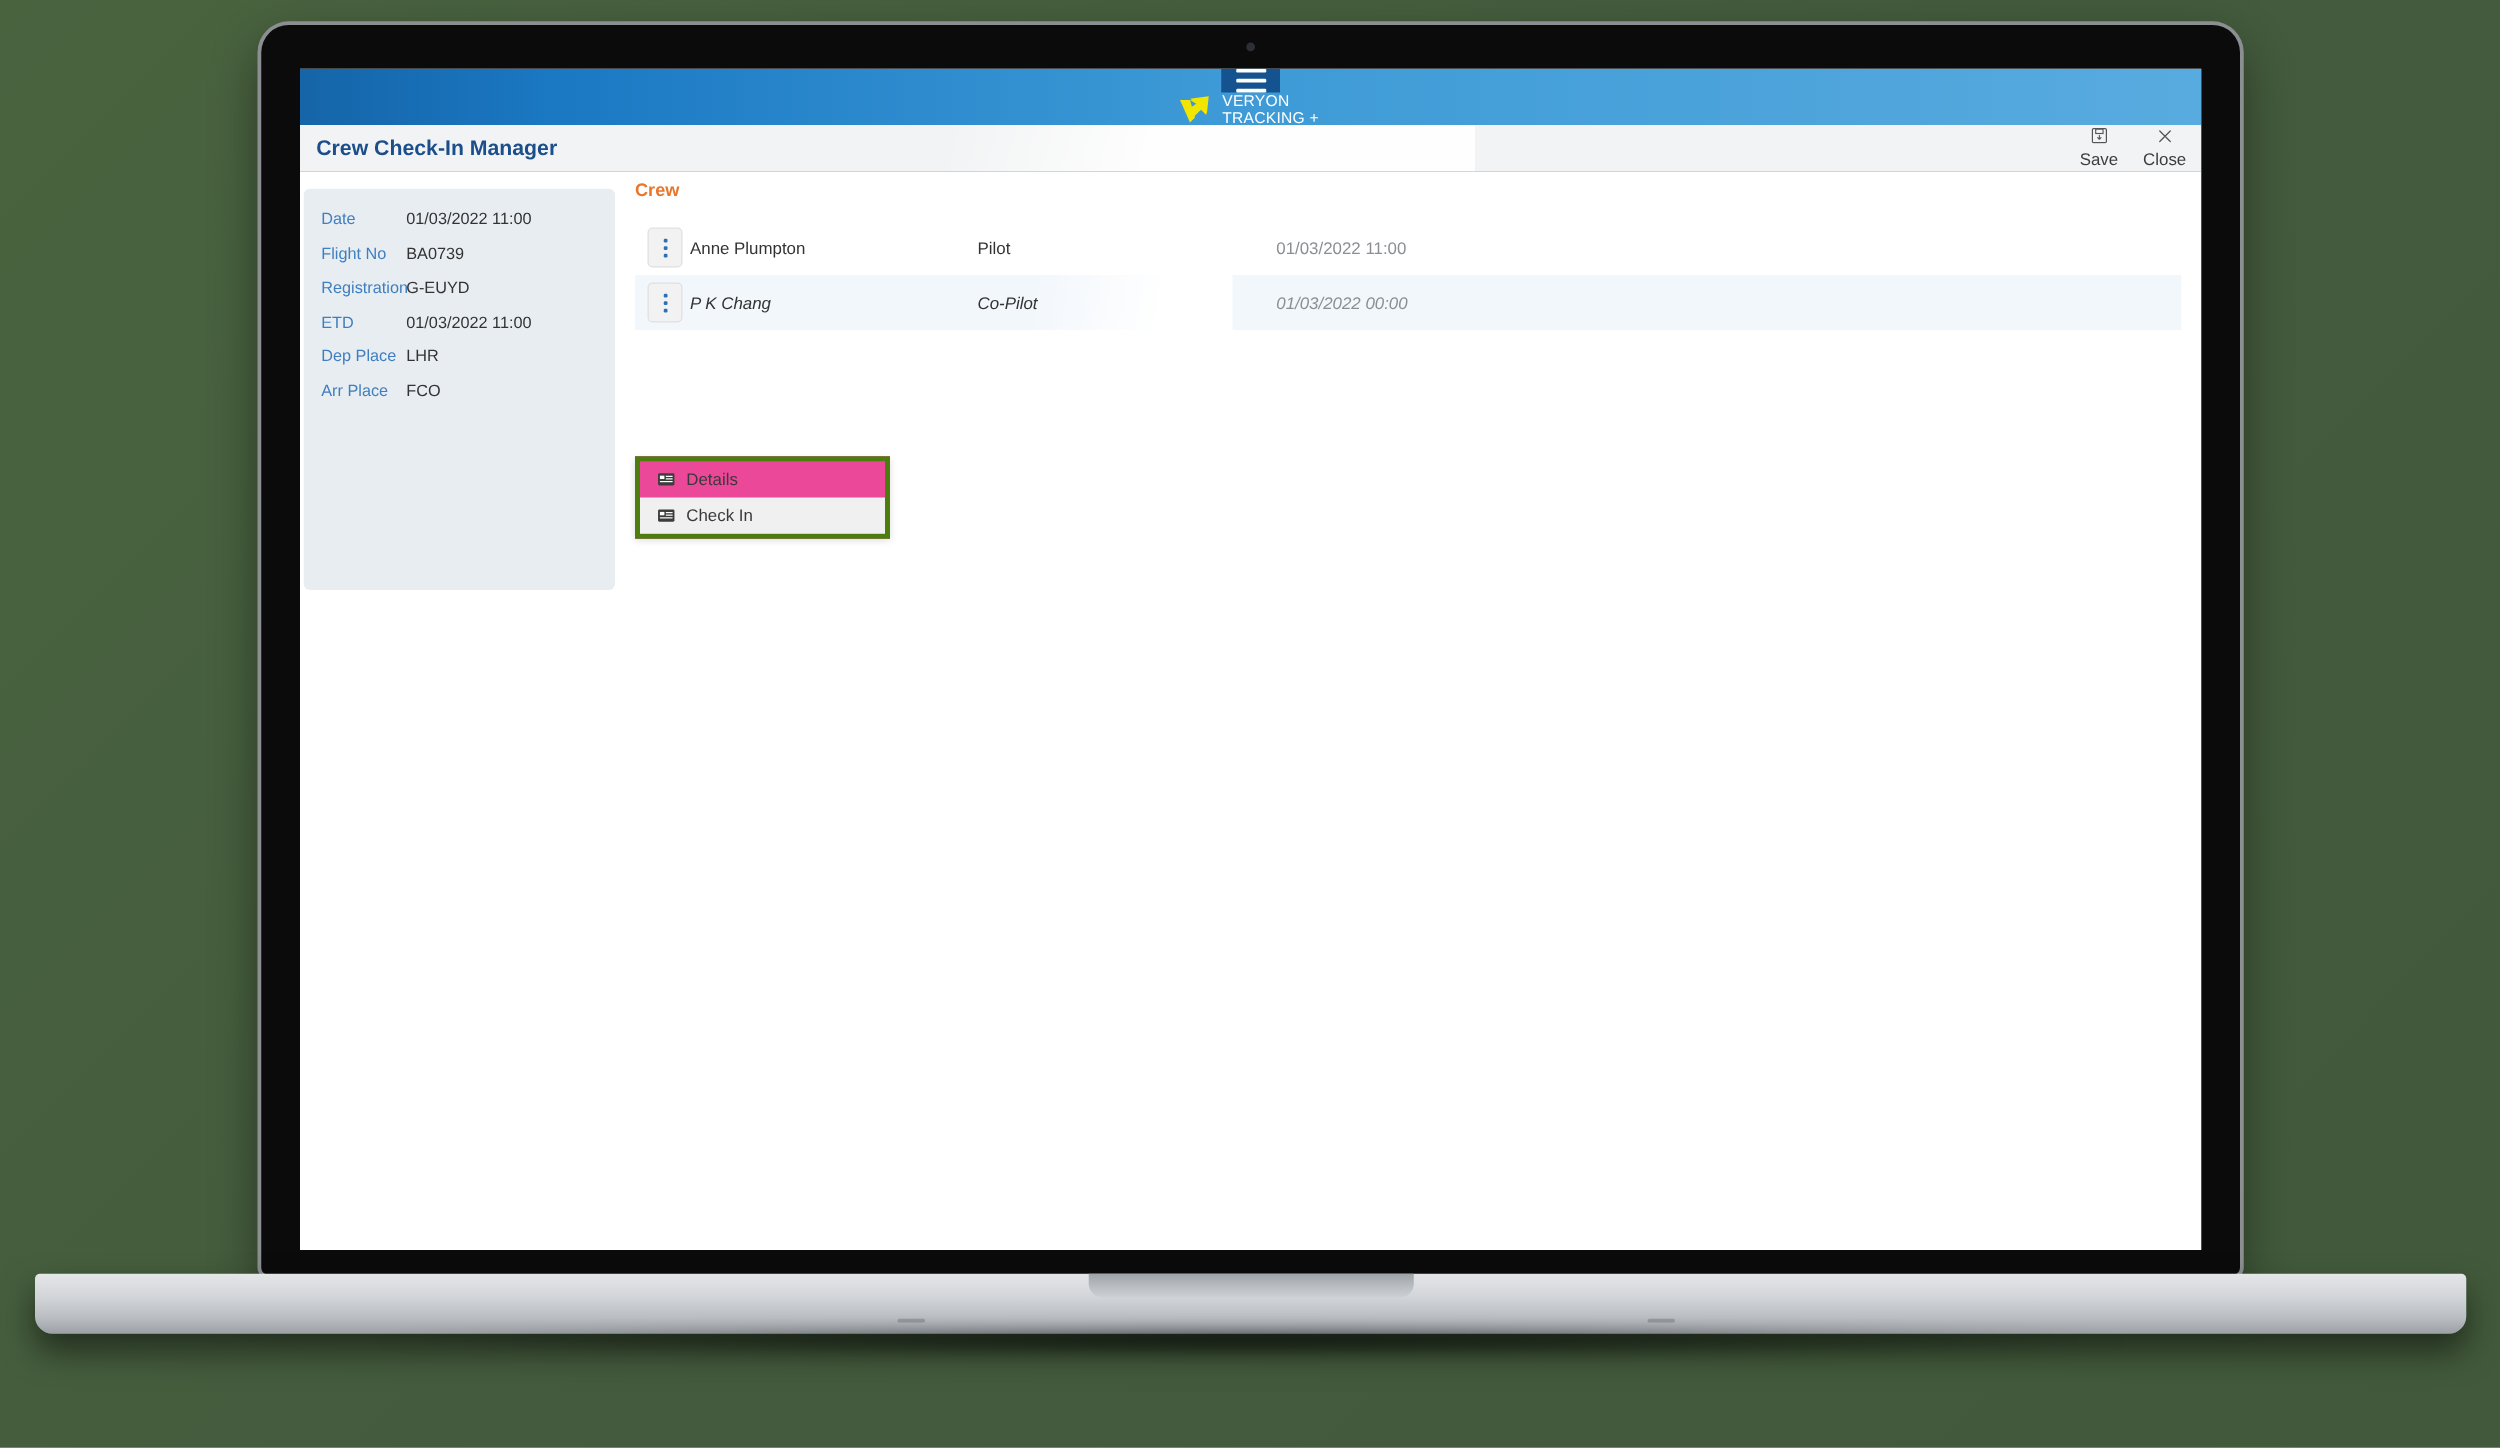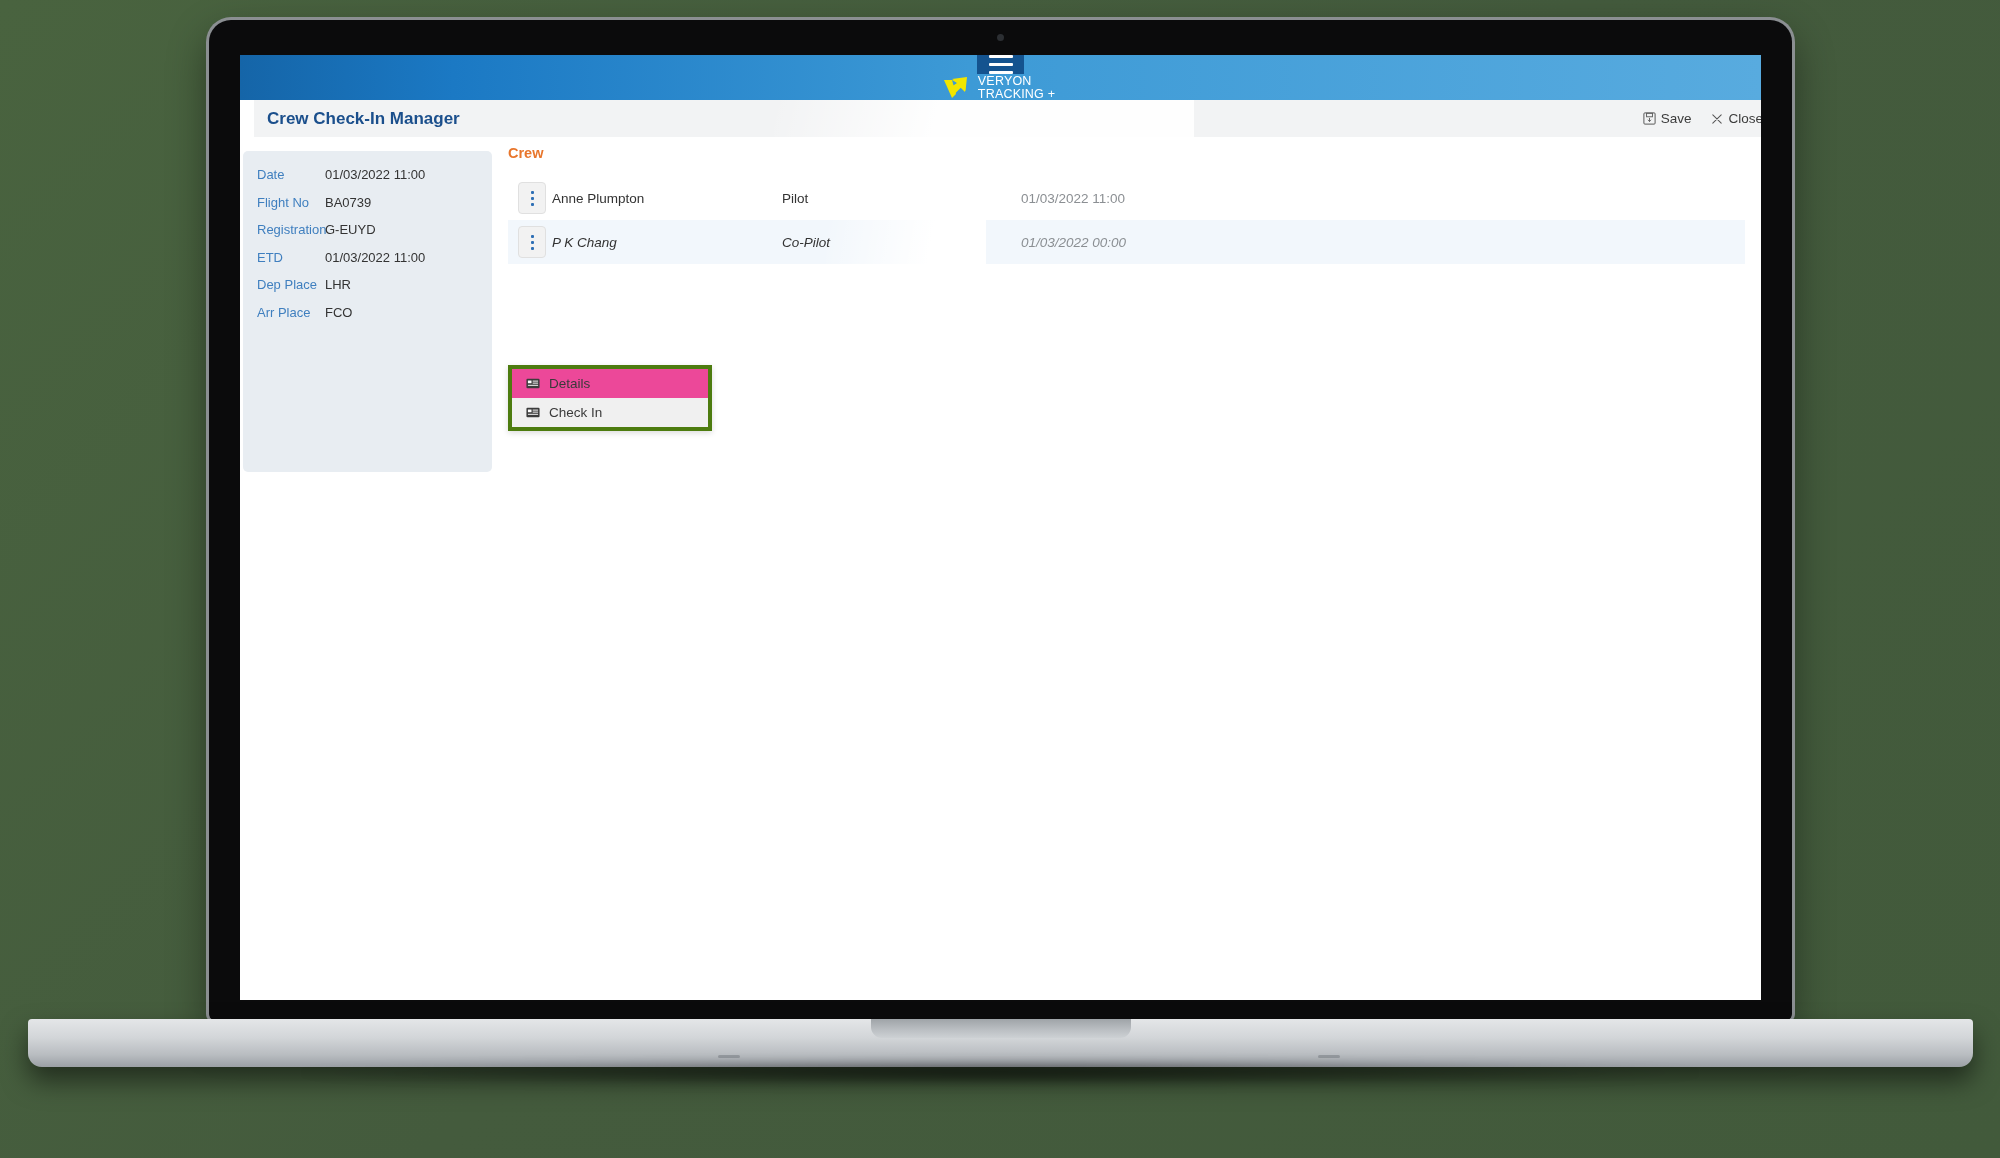--- a/index.html
+++ b/index.html
@@ -169,21 +169,21 @@
     color: #ffffff;
     font-size: 11.5px;
     display: flex; align-items: center; justify-content: center;
     cursor: pointer;
     letter-spacing: 0.3px;
   }
 
   
   #page-bar {
     position: absolute;
-    left: 14px; top: 45px;
+    left: 0; top: 45px;
     width: 1521px; height: 37px;
     background: #f2f3f4;
     border-bottom: 1px solid #0f172a;
     display: flex;
     align-items: center;
     overflow: hidden;
   }
   #page-bar::after {
     content: "";
     position: absolute;
@@ -209,20 +209,21 @@
     position: relative;
     z-index: 2;
   }
   .page-action {
     display: flex;
     align-items: center;
     gap: 5px;
     color: #3c3c3c;
     font-size: 13.5px;
     cursor: pointer;
+    flex-direction: column;
   }
 
   
   #content {
     position: absolute;
     left: 0; top: 82px;
     width: 1521px; height: 863px;
     background: #ffffff;
   }
   #flight-panel {

